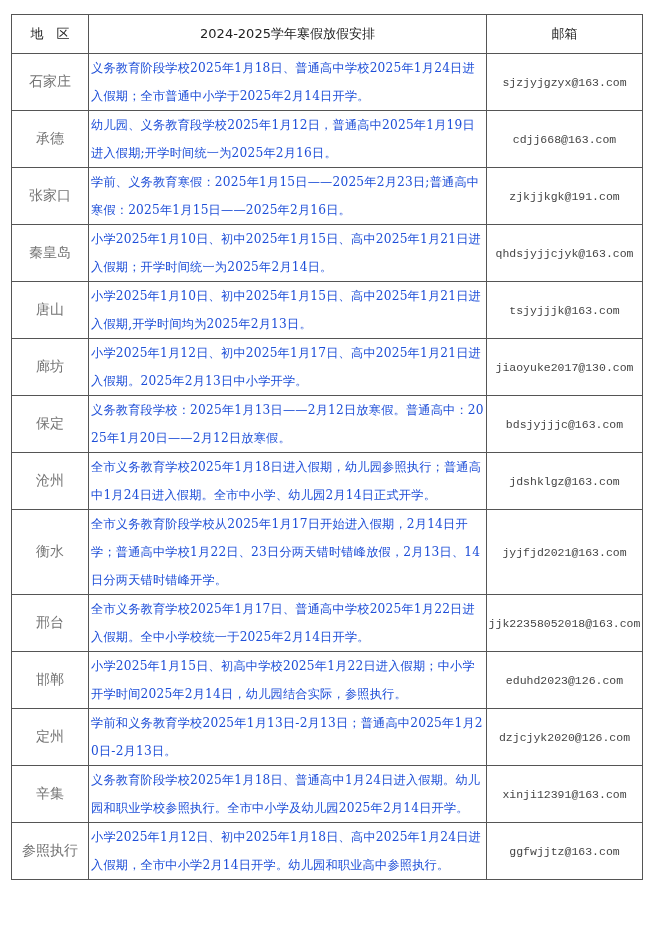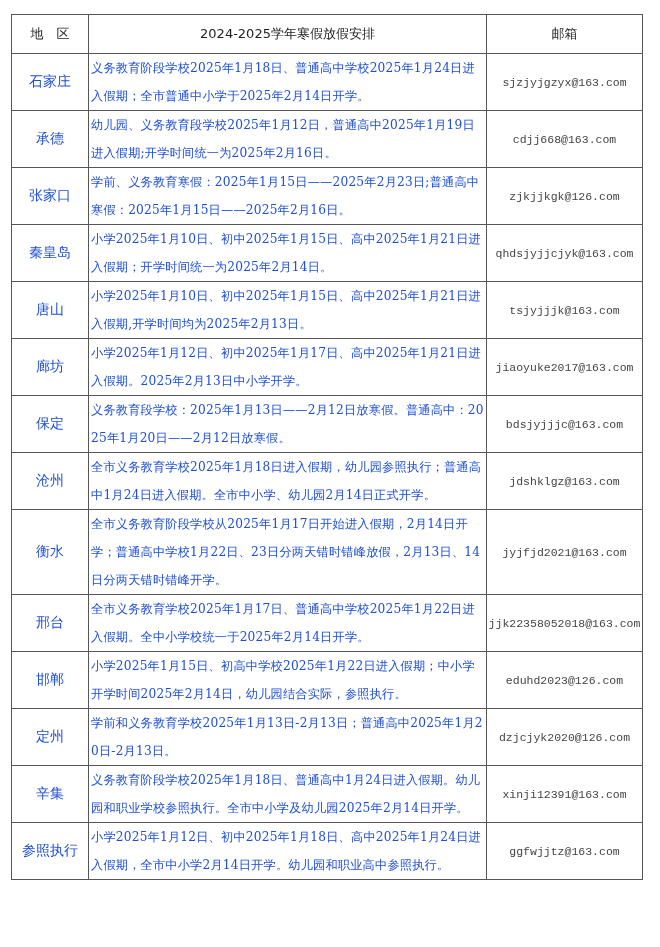--- a/index.html
+++ b/index.html
@@ -25,21 +25,21 @@
     font-weight: normal;
     font-size: 13px;
     text-align: center;
     color: #222;
     margin-top: 12px;
   }
   .region {
     text-align: center;
     font-family: "DejaVu Sans", "Liberation Sans", sans-serif;
     font-size: 14px;
-    color: #1d4ed8;
+    color: #737373;
   }
   .plan {
     font-family: "DejaVu Serif", "Liberation Serif", serif;
     font-size: 12.2px;
     line-height: 28px;
     padding: 0 2px 0 2px !important;
     text-align: left;
     color: #1d4ed8;
     letter-spacing: 0.2px;
     word-break: break-all;
@@ -76,36 +76,36 @@
     <td class="email">sjzjyjgzyx@163.com</td>
   </tr>
   <tr class="r2">
     <td class="region">承德</td>
     <td class="plan">幼儿园、义务教育段学校2025年1月12日，普通高中2025年1月19日进入假期;开学时间统一为2025年2月16日。</td>
     <td class="email">cdjj668@163.com</td>
   </tr>
   <tr class="r2">
     <td class="region">张家口</td>
     <td class="plan">学前、义务教育寒假：2025年1月15日——2025年2月23日;普通高中寒假：2025年1月15日——2025年2月16日。</td>
-    <td class="email">zjkjjkgk@126.com</td>
+    <td class="email">zjkjjkgk@191.com</td>
   </tr>
   <tr class="r2">
     <td class="region">秦皇岛</td>
     <td class="plan">小学2025年1月10日、初中2025年1月15日、高中2025年1月21日进入假期；开学时间统一为2025年2月14日。</td>
     <td class="email">qhdsjyjjcjyk@163.com</td>
   </tr>
   <tr class="r2">
     <td class="region">唐山</td>
     <td class="plan">小学2025年1月10日、初中2025年1月15日、高中2025年1月21日进入假期,开学时间均为2025年2月13日。</td>
     <td class="email">tsjyjjjk@163.com</td>
   </tr>
   <tr class="r2">
     <td class="region">廊坊</td>
     <td class="plan">小学2025年1月12日、初中2025年1月17日、高中2025年1月21日进入假期。2025年2月13日中小学开学。</td>
-    <td class="email">jiaoyuke2017@163.com</td>
+    <td class="email">jiaoyuke2017@130.com</td>
   </tr>
   <tr class="r2">
     <td class="region">保定</td>
     <td class="plan">义务教育段学校：2025年1月13日——2月12日放寒假。普通高中：2025年1月20日——2月12日放寒假。</td>
     <td class="email">bdsjyjjjc@163.com</td>
   </tr>
   <tr class="r2">
     <td class="region">沧州</td>
     <td class="plan">全市义务教育学校2025年1月18日进入假期，幼儿园参照执行；普通高中1月24日进入假期。全市中小学、幼儿园2月14日正式开学。</td>
     <td class="email">jdshklgz@163.com</td>

